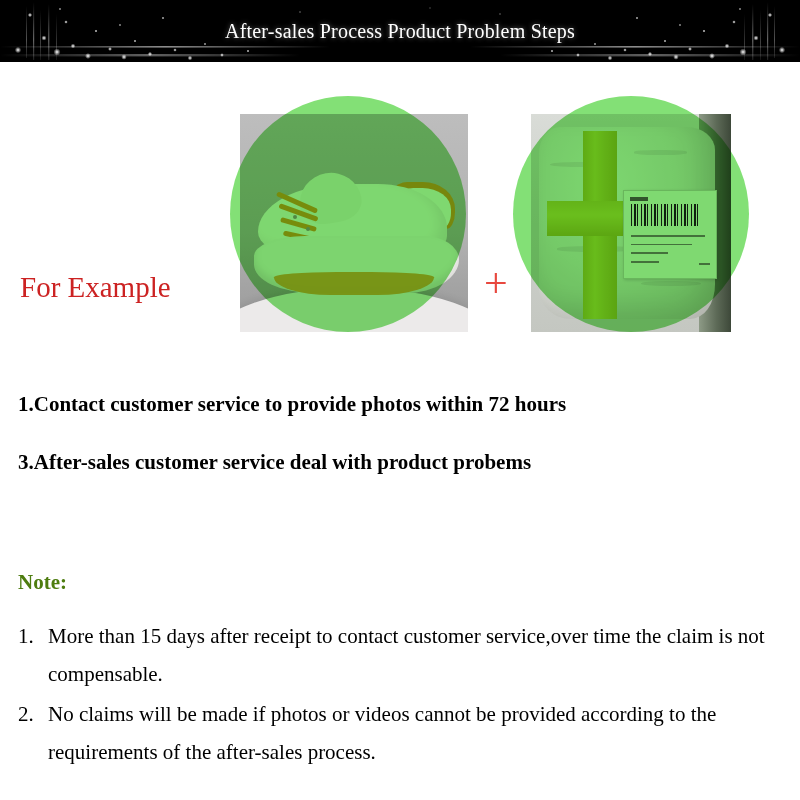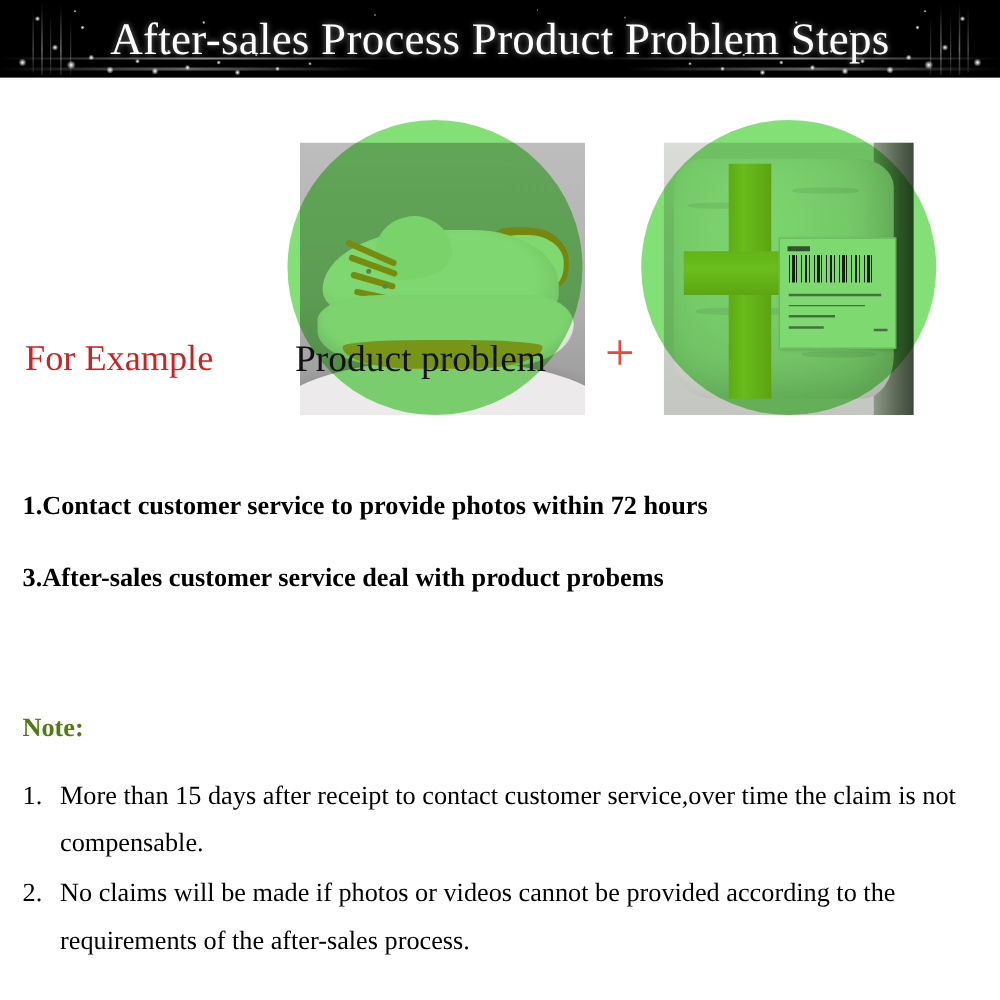--- a/index.html
+++ b/index.html
@@ -33,21 +33,21 @@
     height: 62px;
   }
   .banner-title {
     position: absolute;
     left: 0; top: 0;
     width: 800px;
     height: 62px;
     line-height: 62px;
     text-align: center;
     color: #ffffff;
-    font-size: 36px;
+    font-size: 20px;
     letter-spacing: 0.2px;
     text-shadow: 0 0 5px rgba(255,255,255,0.45);
     white-space: nowrap;
   }
 
   
   .example-row {
     position: absolute;
     left: 0; top: 62px;
     width: 800px;
@@ -410,21 +410,20 @@
           <div class="lace" style="left:18%;top:80%;width:48%;transform:rotate(8deg);"></div>
           <div class="lace-eye" style="left:30%;top:34%;"></div>
           <div class="lace-eye" style="left:52%;top:52%;"></div>
         </div>
         <div class="shoe-sole"></div>
         <div class="shoe-sole-shadow"></div>
       </div>
     </div>
   </div>
   <div class="green-circle green-circle-left"></div>
-  <div class="overlay-label label-product">Product problem</div>
 
   <div class="plus-sign">+</div>
 
   <div class="photo photo-right">
     <div class="photo-inner">
       <div class="parcel-bg"></div>
       <div class="parcel-side"></div>
       <div class="parcel-bag">
         <div class="crease" style="left:6%;top:18%;width:36%;height:3%;"></div>
         <div class="crease" style="left:10%;top:62%;width:44%;height:3%;"></div>

